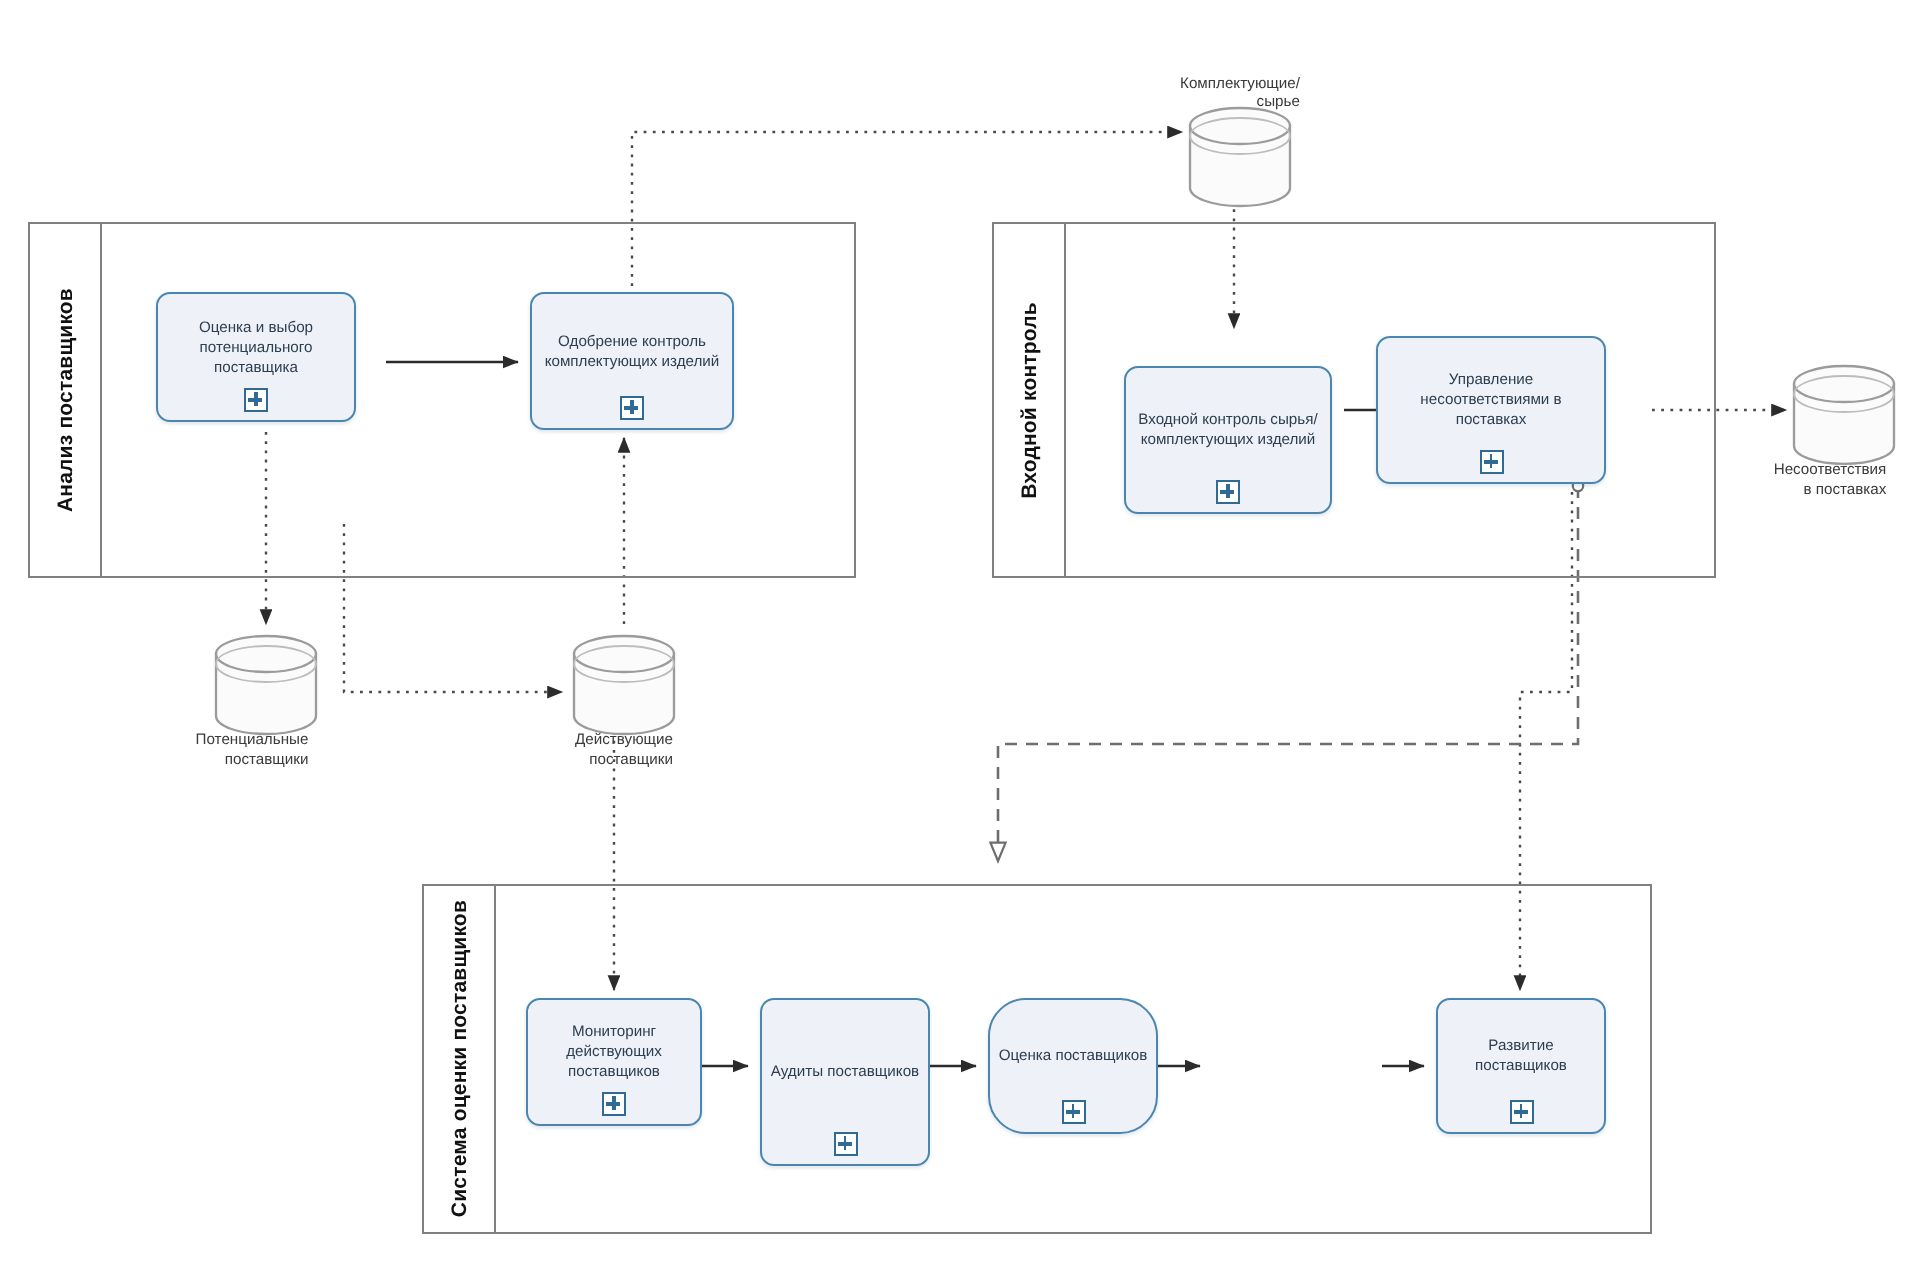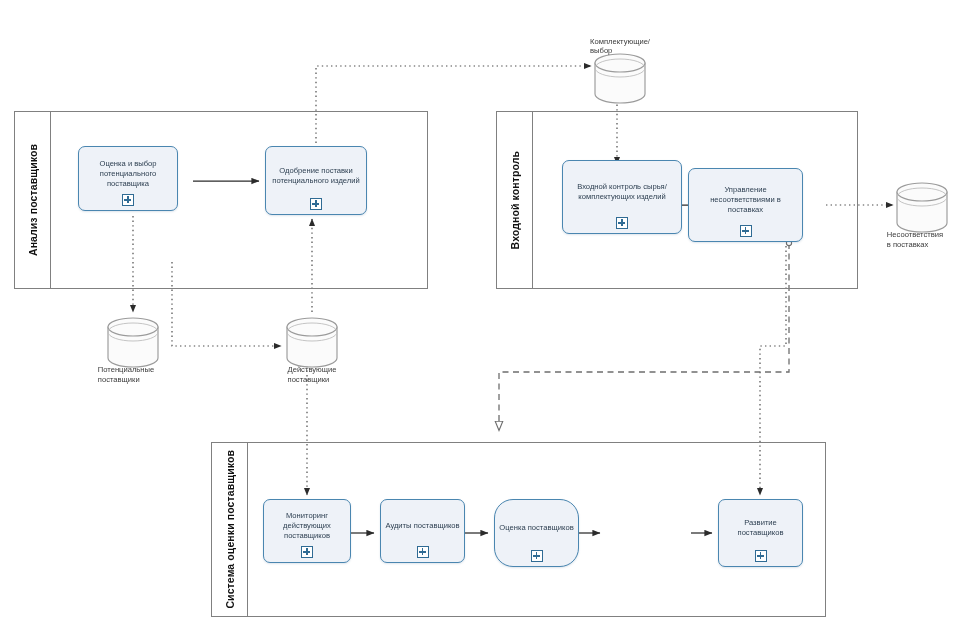--- a/index.html
+++ b/index.html
@@ -90,21 +90,21 @@
   .subproc-marker:after { top:1.3px; left:4.2px; height:7px; width:1.8px;}
   
   .store{
     position:absolute;
     width:50px;height:44px;
   }
   .store-label{
     position:absolute;
     left:50%;
     transform:translateX(-50%);
-    text-align:left;
+    text-align:right;
     font-size:7.6px;
     line-height:9.6px;
     color:#3a3a3a;
     white-space:nowrap;
   }
   .store-label.below{ top:47px; }
   .store-label.above{ bottom:47px; }
 </style>
 </head>
 <body>
@@ -204,59 +204,59 @@
       <span class="lane-title">Система оценки поставщиков</span>
     </div>
   </div>
 
   <div class="task" style="left:78px;top:146px;width:100px;height:65px;">
     <span class="task-label">Оценка и выбор потенциального поставщика</span>
     <span class="subproc-marker"></span>
   </div>
 
   <div class="task" style="left:265px;top:146px;width:102px;height:69px;">
-    <span class="task-label">Одобрение поставки потенциального изделий</span>
-    <span class="subproc-marker"></span>
-  </div>
-
-  <div class="task" style="left:562px;top:160px;width:120px;height:74px;">
+    <span class="task-label">Одобрение контроль комплектующих изделий</span>
+    <span class="subproc-marker"></span>
+  </div>
+
+  <div class="task" style="left:562px;top:183px;width:104px;height:74px;">
     <span class="task-label">Входной контроль сырья/комплектующих изделий</span>
     <span class="subproc-marker"></span>
   </div>
 
   <div class="task" style="left:688px;top:168px;width:115px;height:74px;">
     <span class="task-label">Управление несоответствиями в поставках</span>
     <span class="subproc-marker"></span>
   </div>
 
   <div class="task" style="left:263px;top:499px;width:88px;height:64px;">
     <span class="task-label">Мониторинг действующих поставщиков</span>
     <span class="subproc-marker"></span>
   </div>
 
-  <div class="task" style="left:380px;top:499px;width:85px;height:64px;">
+  <div class="task" style="left:380px;top:499px;width:85px;height:84px;">
     <span class="task-label">Аудиты поставщиков</span>
     <span class="subproc-marker"></span>
   </div>
 
   <div class="task" style="left:494px;top:499px;width:85px;height:68px;border-radius:19px;">
     <span class="task-label">Оценка поставщиков</span>
     <span class="subproc-marker"></span>
   </div>
 
 
   <div class="task" style="left:718px;top:499px;width:85px;height:68px;">
     <span class="task-label">Развитие поставщиков</span>
     <span class="subproc-marker"></span>
   </div>
 
   <div class="store" style="left:595px;top:54px;width:50px;height:49px;">
     <span class="store-label above">
       <span>Комплектующие/</span><br>
-      <span>выбор</span>
+      <span>сырье</span>
     </span>
   </div>
 
   <div class="store" style="left:108px;top:318px;width:36px;height:49px;">
     <span class="store-label below">
       <span>Потенциальные</span><br>
       <span>поставщики</span>
     </span>
   </div>
 

